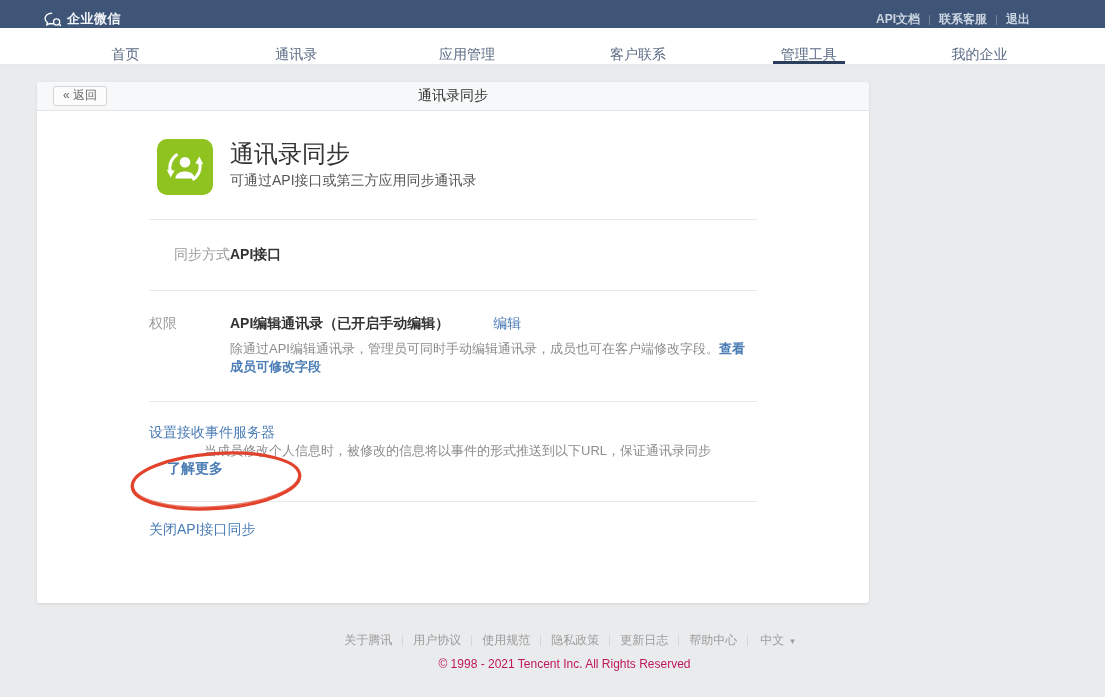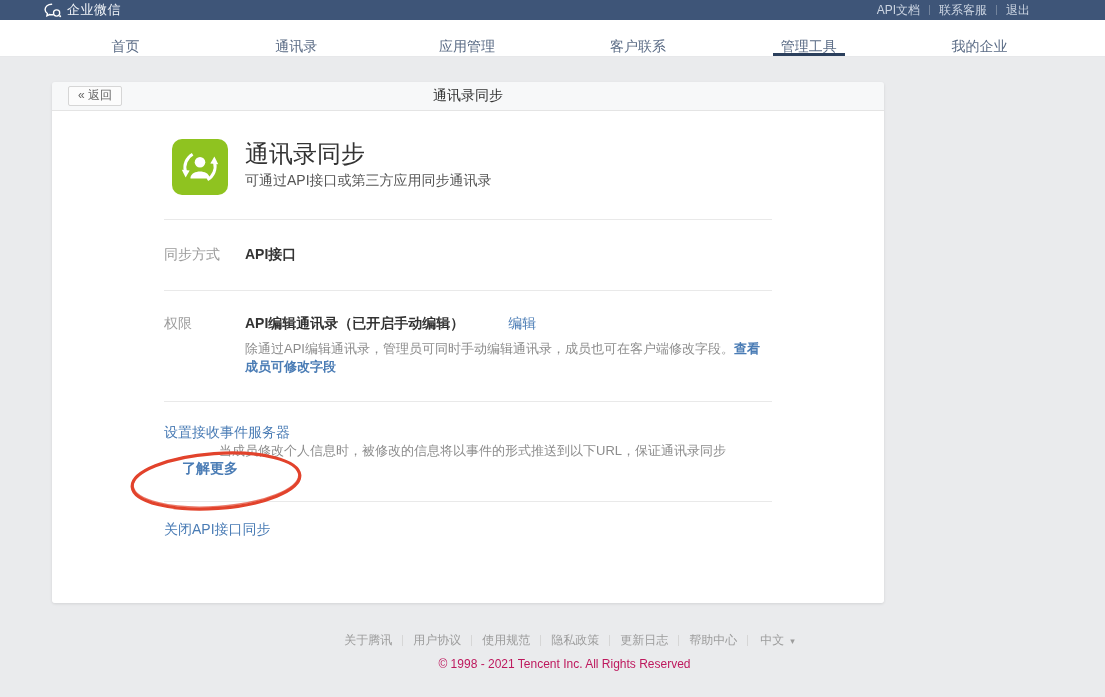--- a/index.html
+++ b/index.html
@@ -12,22 +12,22 @@
   *{box-sizing:border-box;}
   html,body{margin:0;padding:0;}
   body{
     width:1105px;height:697px;position:relative;overflow:hidden;
     background:#eaebed;
     font-family:"Liberation Sans","DejaVu Sans",sans-serif;
     -webkit-font-smoothing:antialiased;
   }
   
   .topbar{
-    height:20px;background:var(--topbar-bg);
-    display:flex;align-items:center;color:#eef2f7;
+    height:28px;background:var(--topbar-bg);
+    display:flex;align-items:flex-end;color:#eef2f7;font-weight:bold;
   }
   .topbar-left{display:flex;align-items:center;margin-left:44px;gap:5px;}
   .logo-text{font-size:13px;letter-spacing:.5px;color:#f2f5f9;}
   .topbar-right{margin-left:auto;margin-right:66px;display:flex;align-items:center;font-size:12px;color:#ccd5e2;}
   .topbar-link{cursor:pointer;padding:0 9px;}
   .tsep{width:1px;height:10px;background:rgba(255,255,255,.28);}
   
   .nav{
     height:37px;background:#fff;border-bottom:1px solid #e7e8ea;
     display:flex;padding:0 40px;align-items:flex-end;
@@ -35,21 +35,21 @@
   .nav-item{
     flex:1;display:flex;align-items:center;justify-content:center;
     font-size:14px;color:#5a6b85;cursor:pointer;position:relative;
   }
   .nav-item.active::after{
     content:"";position:absolute;bottom:0;left:50%;transform:translateX(-50%);
     width:72px;height:3px;background:var(--active-underline);
   }
   
   .card{
-    position:absolute;left:52px;top:82px;width:832px;
+    position:absolute;left:37px;top:82px;width:832px;
     border-radius:3px;box-shadow:0 1px 3px rgba(0,0,0,.10);
   }
   .card-header{
     height:29px;background:#f7f8f9;border-bottom:1px solid #e4e4e4;
     border-radius:3px 3px 0 0;position:relative;display:flex;align-items:center;padding:0 16px;
   }
   .back-btn{
     font-size:12px;color:#666;background:#fcfcfc;border:1px solid #d6d6d6;
     border-radius:2px;padding:2px 9px 3px;line-height:13px;cursor:pointer;position:relative;z-index:2;
   }
@@ -65,21 +65,21 @@
   .app-text{margin-left:17px;}
   .app-title{font-size:24px;color:#333;line-height:30px;}
   .app-sub{font-size:14px;color:#555;margin-top:3px;}
   
   .section{border-top:1px solid #e9e9e9;font-size:14px;}
   .row-flex{display:flex;}
   .row-label{width:81px;color:#9b9b9b;flex-shrink:0;}
   .bold-value{color:#333;font-weight:bold;}
   .link{color:var(--link-blue);cursor:pointer;text-decoration:none;}
   .link.bold{font-weight:bold;font-family:Liberation Mono, monospace;}
-  .sec-sync{padding:26px 0;}
+  .sec-sync{padding:26px 0;text-align:right;}
   .sec-perm{padding:24px 0 25px;}
   .perm-line2{margin-top:7px;font-size:13px;color:#8c8c8c;}
   .edit-link{margin-left:40px;}
   .sec-secret{padding:22px 0;}
   .secret-links .link{margin-right:18px;}
   .sec-callback{padding:22px 0 23px;flex-direction:column;}
   .cb-desc{font-size:13px;color:#8c8c8c;margin-left:55px;}
   .cb-more{margin-left:18px;}
   .sec-close{padding:19px 0 64px;}
   

